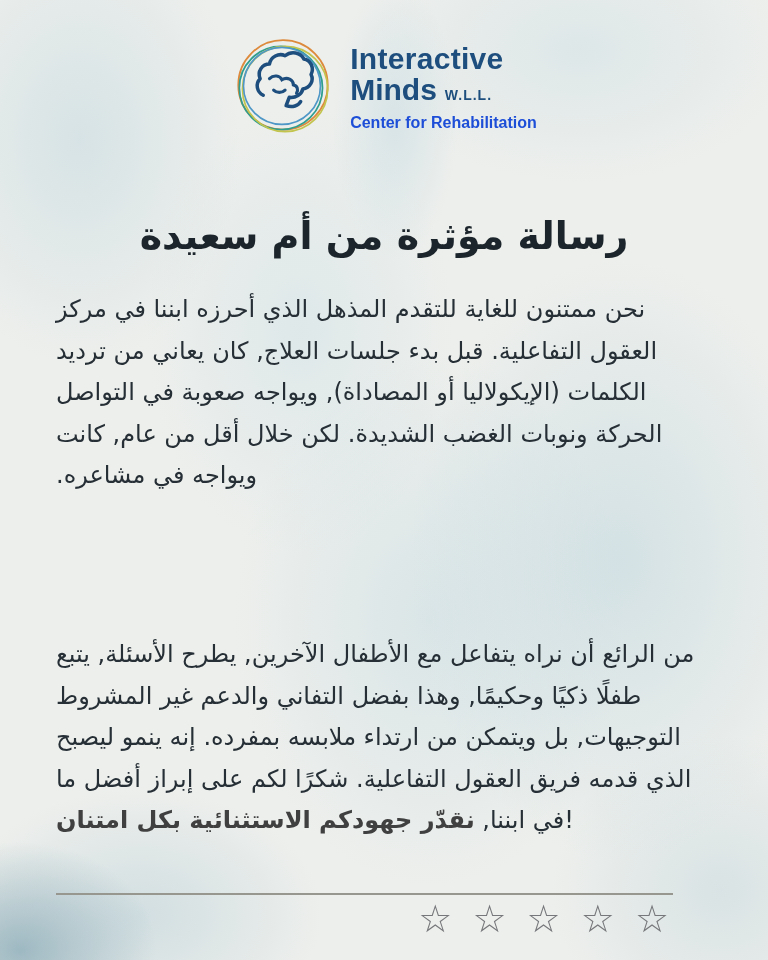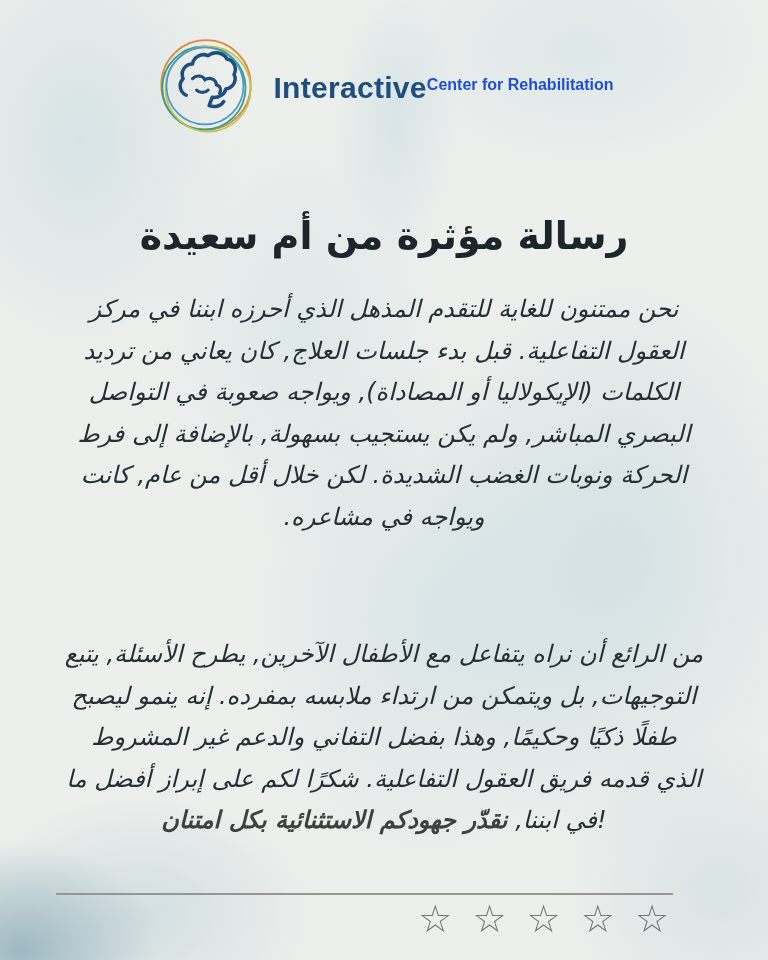--- a/index.html
+++ b/index.html
@@ -17,34 +17,34 @@
       radial-gradient(ellipse 300px 190px at 580px 50px,  rgba(203,222,228,0.45), rgba(203,222,228,0) 70%),
       radial-gradient(ellipse 220px 320px at 300px 330px, rgba(208,226,231,0.50), rgba(208,226,231,0) 70%),
       radial-gradient(ellipse 240px 220px at 720px 890px, rgba(187,209,217,0.40), rgba(187,209,217,0) 70%);
   }
   .poster{position:absolute;inset:0;}
 
   
   .logo{position:absolute;top:36px;left:0;width:100%;
         display:flex;justify-content:center;align-items:center;gap:15px;}
   .logo-icon svg{display:block;width:104px;height:104px;}
-  .brand{display:flex;flex-direction:row;font-family:"Liberation Sans",sans-serif;}
+  .brand{display:flex;flex-direction:column;font-family:"Liberation Sans",sans-serif;}
   .brand-l1{font-weight:bold;font-size:30px;line-height:30px;color:#1d4e7d;letter-spacing:.3px;}
   .brand-l2{font-weight:bold;font-size:30px;line-height:32px;color:#1d4e7d;display:flex;align-items:baseline;gap:8px;}
   .brand-suffix{font-size:14px;letter-spacing:1px;}
   .tagline{font-weight:bold;font-size:16px;line-height:20px;color:#1d4ed8;margin-top:2px;}
 
   
   .heading{position:absolute;top:210px;left:0;width:100%;
            direction:rtl;text-align:center;
            font-size:38px;line-height:52px;font-weight:bold;color:#1c252b;}
 
   
-  .para{position:absolute;left:56px;width:656px;direction:rtl;text-align:center;
-        color:#262f36;font-size:24px;font-style:italic;}
+  .para{position:absolute;left:56px;width:656px;direction:rtl;text-align:left;
+        color:#262f36;font-size:24px;}
   .para .ln{height:41.5px;line-height:41.5px;white-space:nowrap;}
   #p1{top:289px;}
   #p2{top:634px;}
   .hl{font-weight:bold;}
 
   
   .divider{position:absolute;top:893px;left:56px;width:617px;height:2px;background:#97978f;}
   .stars{position:absolute;top:897px;left:56px;width:617px;text-align:right;
          font-size:38px;line-height:44px;color:#76777a;letter-spacing:4px;cursor:default;}
   .star{display:inline-block;}
@@ -61,39 +61,42 @@
         <circle cx="48" cy="50" r="40" stroke="#2f9e8f" stroke-width="1.7"></circle>
         <circle cx="52" cy="51" r="41" stroke="#c2c44e" stroke-width="1.6"></circle>
         <circle cx="49" cy="48" r="37" stroke="#4e97c6" stroke-width="1.6"></circle>
         <path d="M31 57 c-6 -3 -8 -11 -3 -16 c-3 -7 2 -14 9 -14 c1 -7 9 -11 15 -8 c6 -5 15 -3 18 3 c7 1 10 9 7 15 c3 6 -1 13 -8 14 c-1 5 -7 9 -13 8 l-3 8 c6 2 12 0 14 -4" stroke="#1d4e7d" stroke-width="3.4" stroke-linecap="round" stroke-linejoin="round"></path>
         <path d="M37 41 c4 -4 10 -3 12 1 c5 -3 11 0 11 5 c4 1 5 5 3 8" stroke="#1d4e7d" stroke-width="3" stroke-linecap="round"></path>
         <path d="M41 52 c3 3 8 3 11 0" stroke="#1d4e7d" stroke-width="3" stroke-linecap="round"></path>
       </svg>
     </span>
     <div class="brand">
       <span class="brand-l1">Interactive</span>
+      <span class="brand-l2">
+        <span>Minds</span>
+        <span class="brand-suffix">W.L.L.</span>
+      </span>
       <span class="tagline">Center for Rehabilitation</span>
     </div>
   </div>
 
   <div class="heading">رسالة مؤثرة من أم سعيدة</div>
 
   <div class="para" id="p1">
     <div class="ln">نحن ممتنون للغاية للتقدم المذهل الذي أحرزه ابننا في مركز</div>
     <div class="ln">العقول التفاعلية. قبل بدء جلسات العلاج, كان يعاني من ترديد</div>
     <div class="ln">الكلمات (الإيكولاليا أو المصاداة), ويواجه صعوبة في التواصل</div>
-    <div class="ln">البصري المباشر, ولم يكن يستجيب بسهولة, بالإضافة إلى فرط</div>
     <div class="ln">الحركة ونوبات الغضب الشديدة. لكن خلال أقل من عام, كانت</div>
     <div class="ln">ويواجه في مشاعره.</div>
   </div>
 
   <div class="para" id="p2">
     <div class="ln">من الرائع أن نراه يتفاعل مع الأطفال الآخرين, يطرح الأسئلة, يتبع</div>
+    <div class="ln">طفلًا ذكيًا وحكيمًا, وهذا بفضل التفاني والدعم غير المشروط</div>
     <div class="ln">التوجيهات, بل ويتمكن من ارتداء ملابسه بمفرده. إنه ينمو ليصبح</div>
-    <div class="ln">طفلًا ذكيًا وحكيمًا, وهذا بفضل التفاني والدعم غير المشروط</div>
     <div class="ln">الذي قدمه فريق العقول التفاعلية. شكرًا لكم على إبراز أفضل ما</div>
     <div class="ln">
       <span>!في ابننا, </span><span class="hl" id="hl" style="color: #404040;">نقدّر جهودكم الاستثنائية بكل امتنان</span>
     </div>
   </div>
 
   <div class="divider"></div>
   <div class="stars">
     <span class="star">☆</span>
     <span class="star">☆</span>

